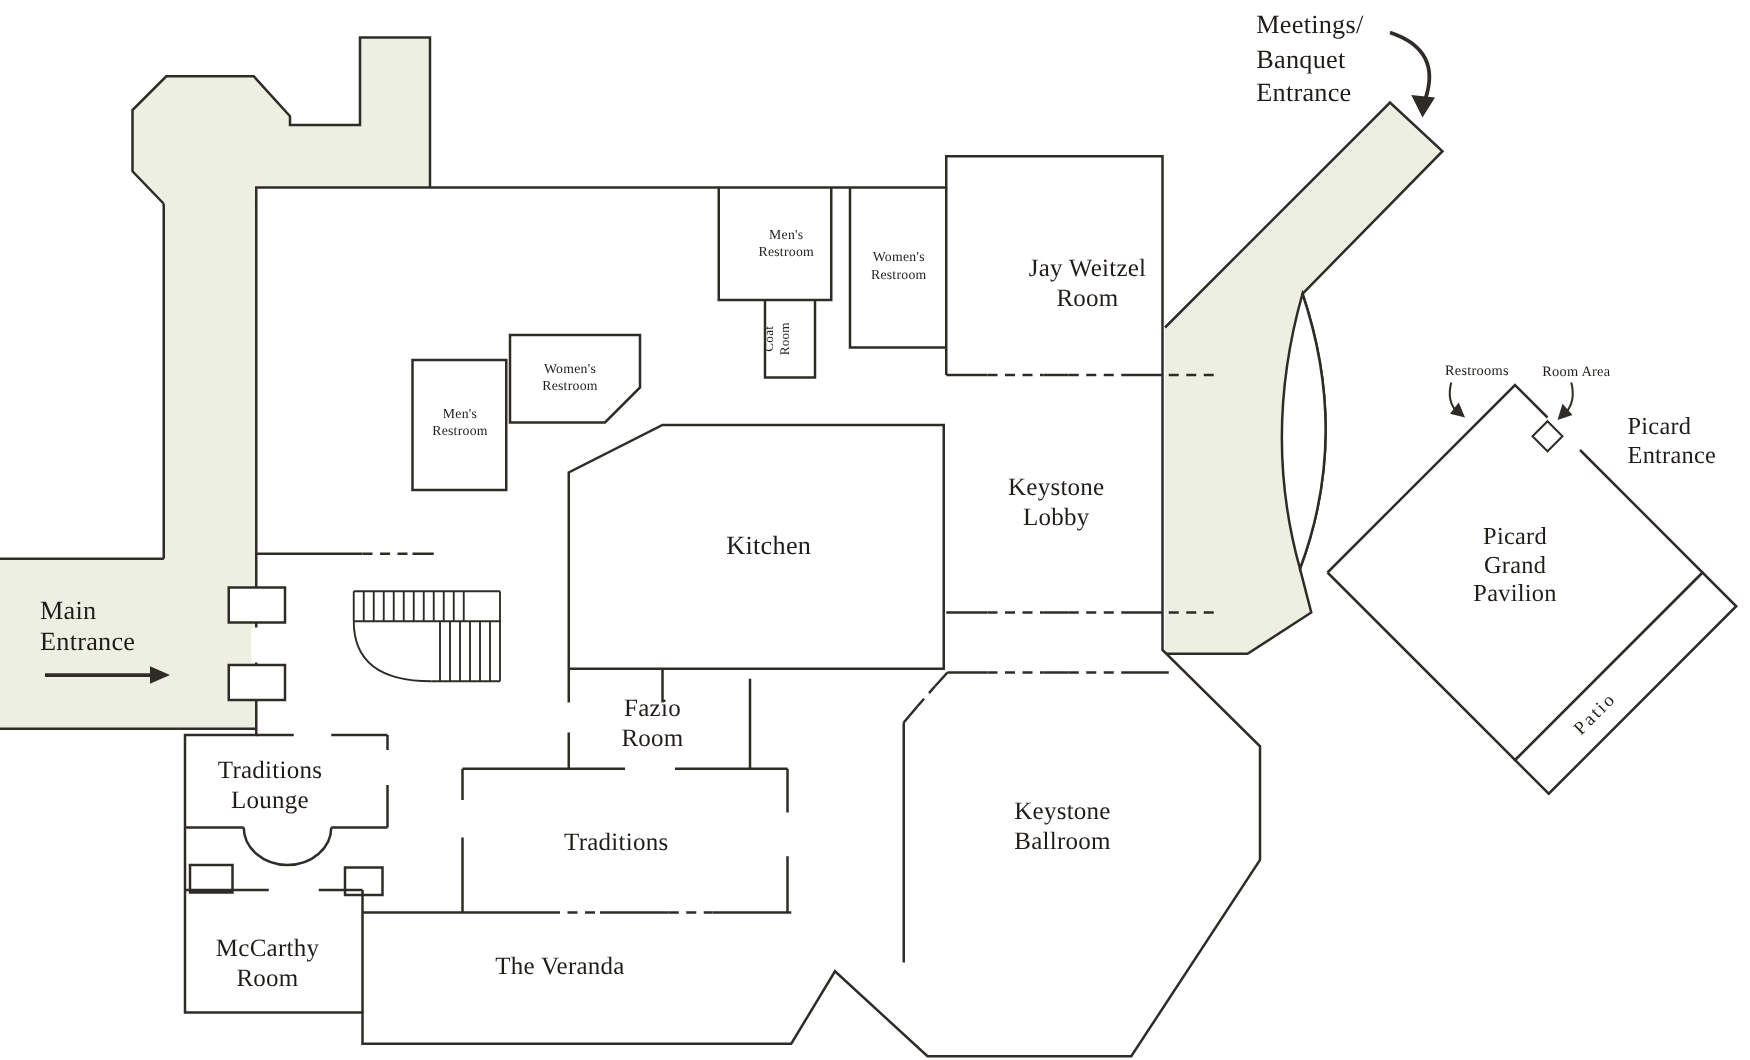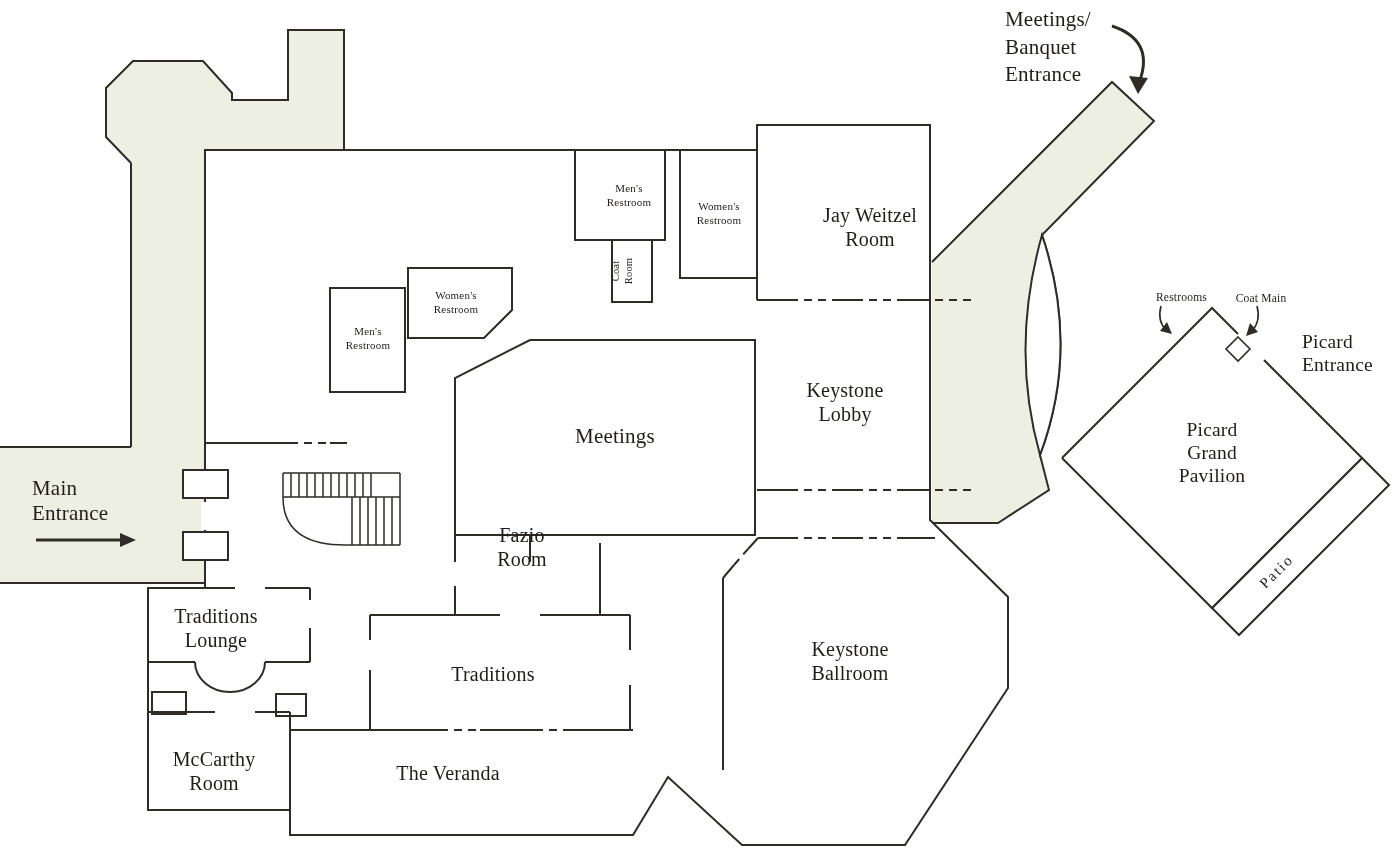--- a/index.html
+++ b/index.html
@@ -125,37 +125,37 @@
 <div class="lbl small center" style="left:667px;top:200px;width:104px;">Women's
 Restroom</div>
 <div class="lbl rot90" style="left:600px;top:251px;width:60px;height:40px;">Coat
 Room</div>
 <div class="lbl med center" style="left:756px;top:204px;width:178px;margin-left:25px;">Jay Weitzel
 Room</div>
 <div class="lbl small center" style="left:404px;top:289px;width:104px;">Women's
 Restroom</div>
 <div class="lbl small center" style="left:316px;top:325px;width:104px;">Men's
 Restroom</div>
-<div class="lbl big center" style="left:545px;top:424px;width:140px;">Meetings</div>
+<div class="lbl big center" style="left:545px;top:424px;width:140px;">Kitchen</div>
 <div class="lbl med center" style="left:775px;top:379px;width:140px;">Keystone
 Lobby</div>
 <div class="lbl big" style="left:32px;top:476px;width:140px;font-family:Liberation Serif, serif;">Main
 Entrance</div>
-<div class="lbl med center" style="left:457px;top:524px;width:130px;font-family:Liberation Serif, serif;">Fazio
+<div class="lbl med center" style="left:457px;top:556px;width:130px;font-family:Liberation Serif, serif;">Fazio
 Room</div>
 <div class="lbl med center" style="left:146px;top:605px;width:140px;">Traditions
 Lounge</div>
 <div class="lbl med center" style="left:423px;top:663px;width:140px;">Traditions</div>
 <div class="lbl med center" style="left:775px;top:638px;width:150px;">Keystone
 Ballroom</div>
 <div class="lbl med center" style="left:144px;top:748px;width:140px;">McCarthy
 Room</div>
 <div class="lbl med center" style="left:378px;top:762px;width:140px;">The Veranda</div>
 <div class="lbl center" style="left:1142px;top:418px;width:140px;font-size:19.5px;">Picard
 Grand
 Pavilion</div>
 <div class="lbl tiny center" style="left:1117px;top:291px;width:90px;text-align:right;">Restrooms</div>
-<div class="lbl tiny center" style="left:1216px;top:292px;width:90px;">Coat Main</div>
+<div class="lbl tiny center" style="left:1216px;top:292px;width:90px;">Room Area</div>
 <div class="lbl" style="left:1302px;top:330px;width:100px;font-size:19.5px;">Picard
 Entrance</div>
 <div class="lbl rot45" style="left:1237px;top:563px;width:80px;">Patio</div>
 
 </div>
 
 </body></html>

